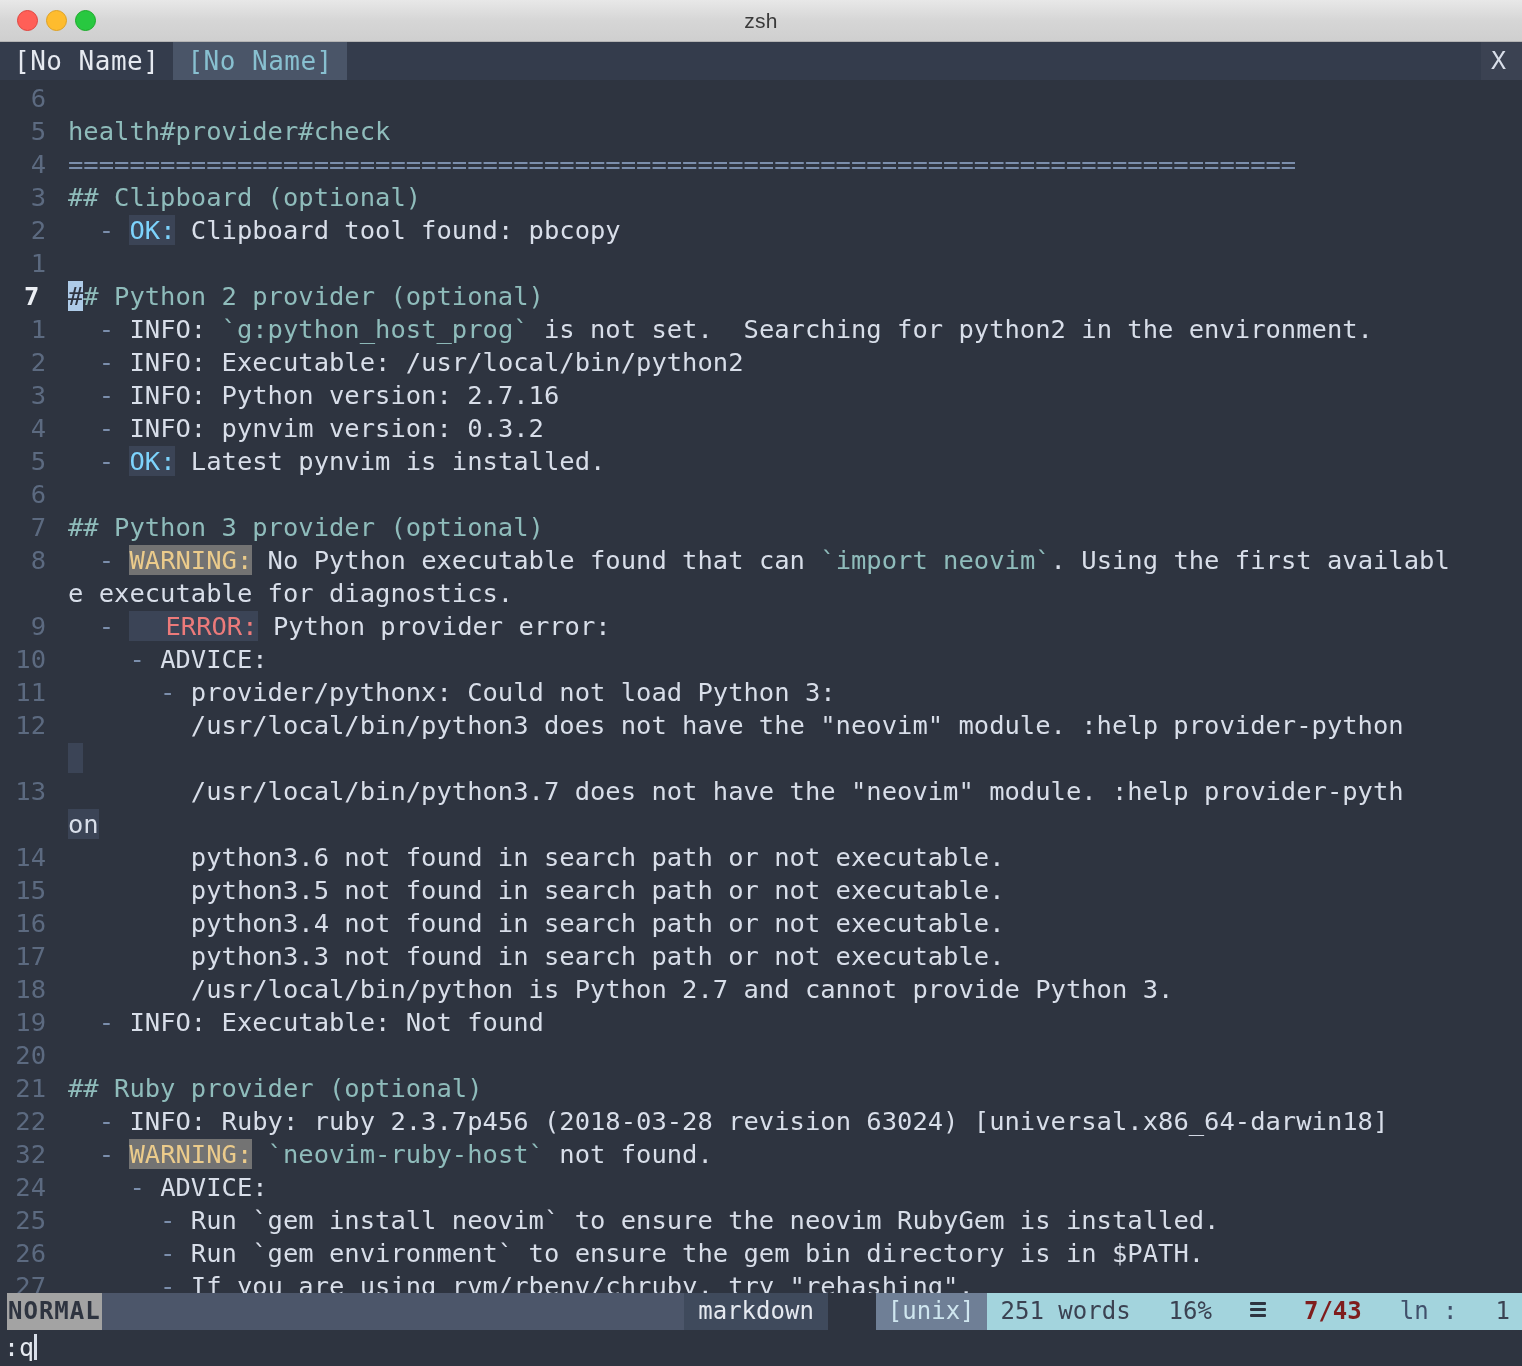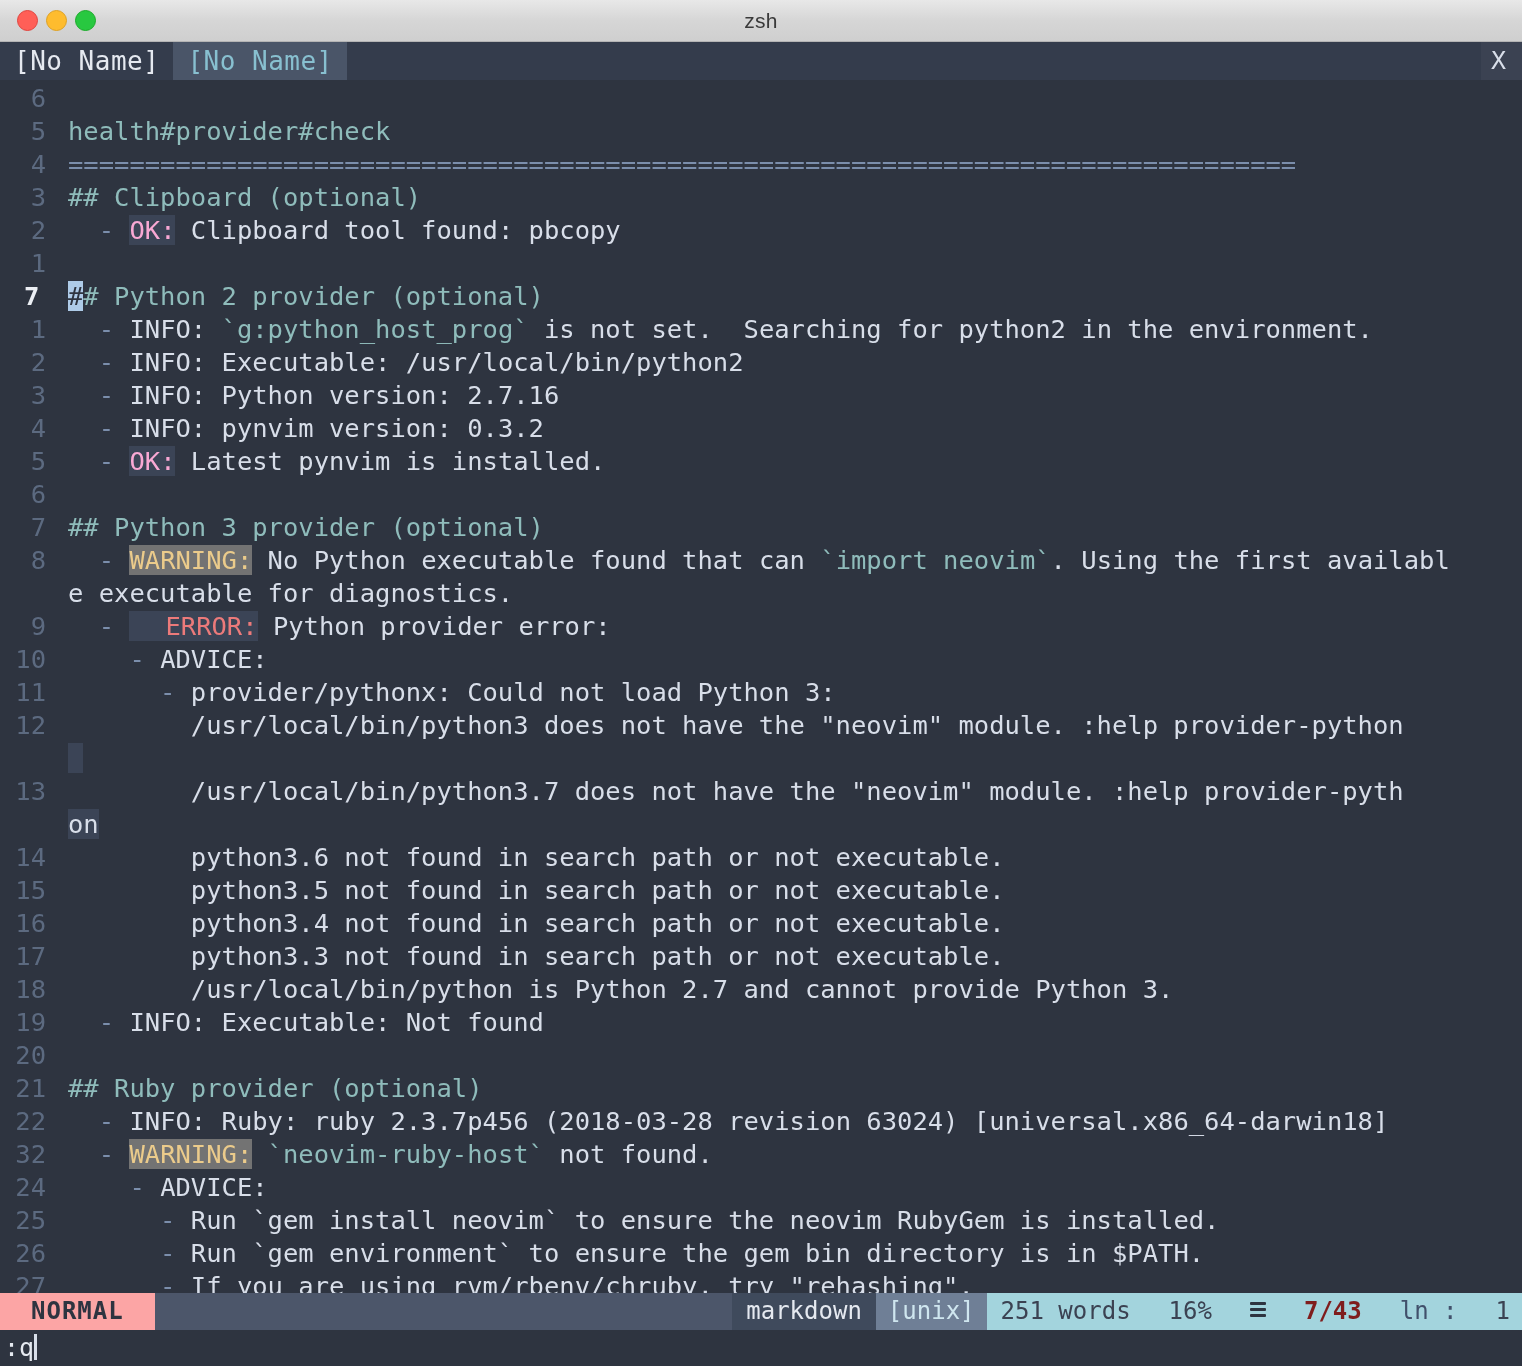--- a/index.html
+++ b/index.html
@@ -126,54 +126,56 @@
     color: #d8dee9;
     overflow: hidden;
     margin-left: 8px;
   }
 
   
   .h       { color: #8fbcbb; }           
   .rule    { color: #7b8eac; }           
   .bullet  { color: #7b8eac; }           
   .code    { color: #8fbcbb; }           
-  .ok      { color: #f9a8d4; background: #3b4456; }
+  .ok      { color: #7dd3fc; background: #3b4456; }
   .warn    { color: #ebcb8b; background: #737373; }
   .err     { color: #ec7a7a; background: #3b4456; padding-left: 36px; }
   .wrapmk  { background: #3b4456; }      
   .cursor  { background: #aecbe8; color: #2e3440; }
 
   
   #statusline {
     flex: 0 0 37px;
     height: 37px;
     display: flex;
     align-items: stretch;
     font-size: 24px;
     line-height: 37px;
     white-space: pre;
     font-family: "DejaVu Sans Mono", "Liberation Mono", monospace;
   }
   #mode {
-    background: #fca5a5;
+    background: #a3a3a3;
     color: #2e3440;
     font-weight: bold;
-    padding: 0 31px;
+    padding: 0 1px;
     letter-spacing: 1px;
+    margin-left: 7px;
   }
   #status-mid { flex: 1 1 auto; background: #4c566a; }
   #status-ft {
     background: #3f4a5c;
     color: #e5e9f0;
     padding: 0 14px;
   }
   #status-enc {
     background: #6f7f96;
     color: #cfe6ef;
     padding: 0 12px;
+    margin-left: 48px;
   }
   #status-right {
     background: #a3d4dd;
     color: #3b4252;
     padding: 0 12px 0 14px;
     display: flex;
     gap: 38px;
     align-items: center;
   }
   #status-right .pos { font-weight: bold; color: #7f1d1d; }

